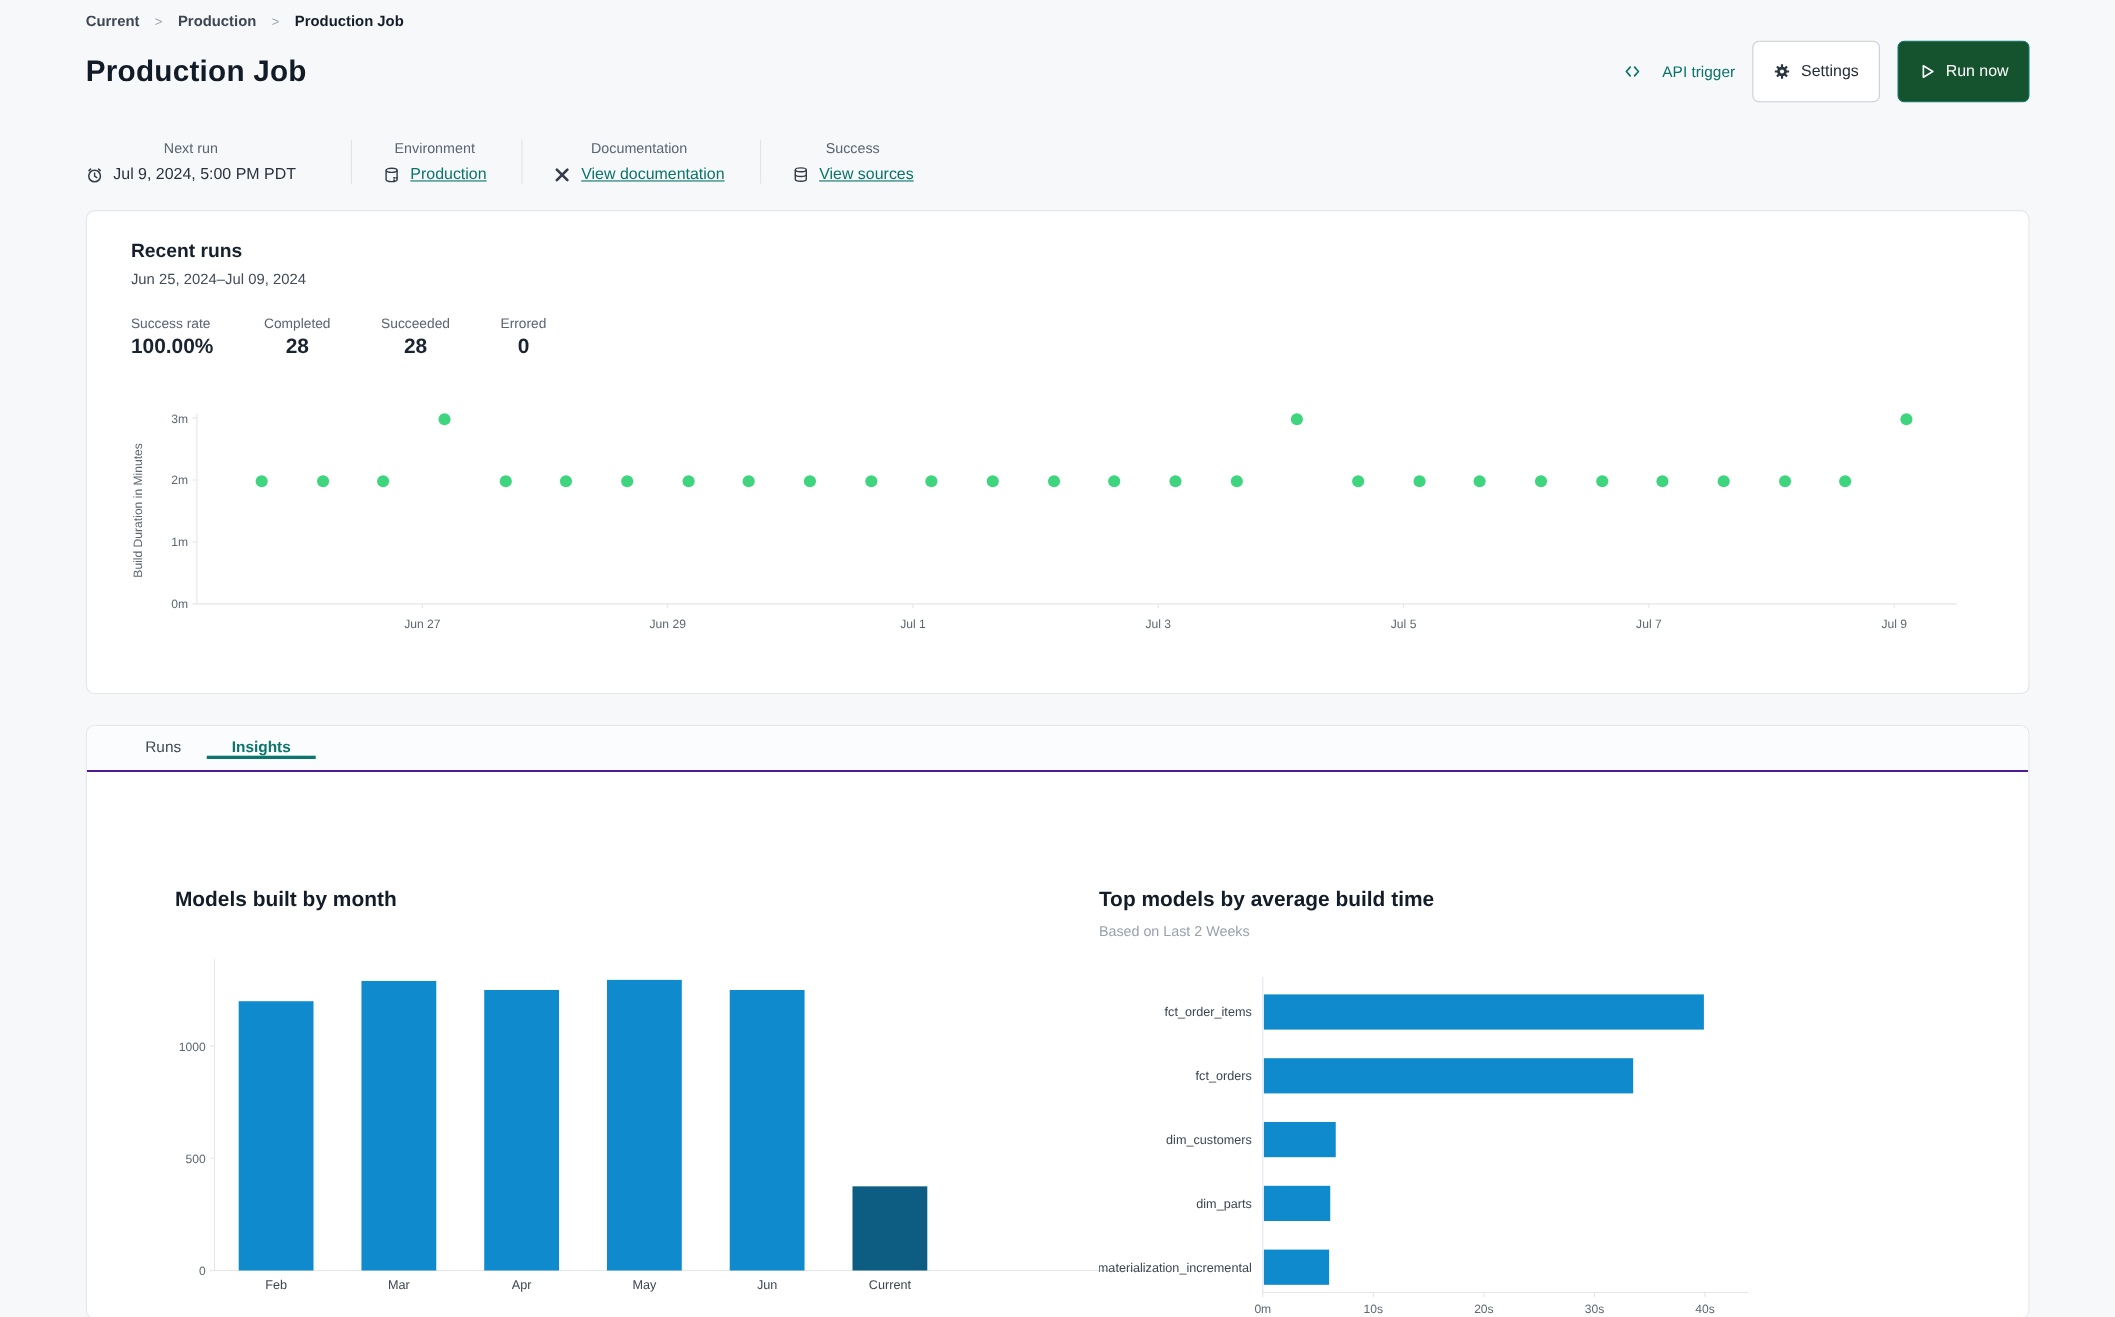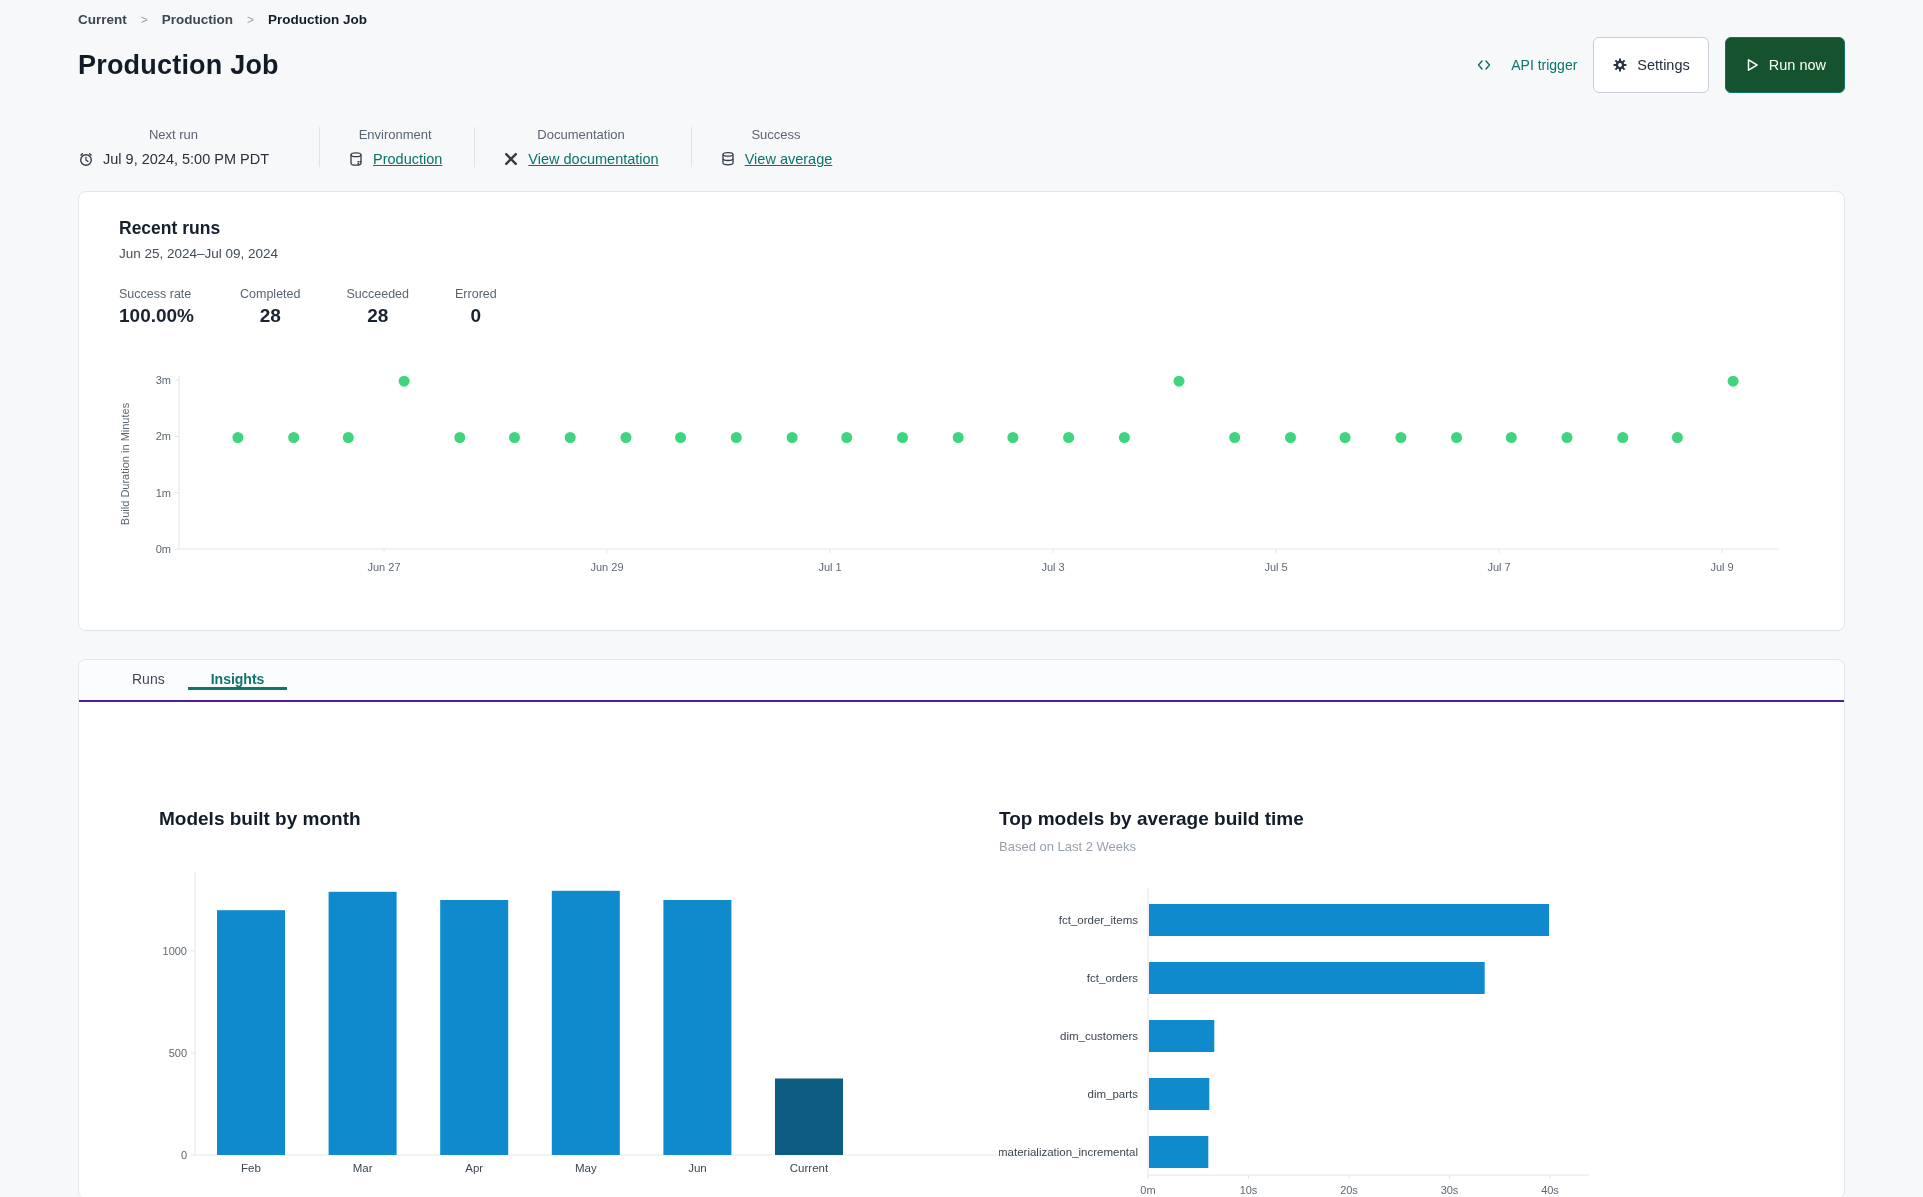--- a/index.html
+++ b/index.html
@@ -149,21 +149,21 @@
       </div>
     </div>
     <div class="meta-col" data-interactable="false">
       <div class="meta-label" data-interactable="false">Success</div>
       <div class="meta-value">
         <svg class="icon16" viewBox="0 0 16 16" data-interactable="false">
           <ellipse cx="8" cy="3.4" rx="5" ry="1.8" fill="none" stroke="#333c48" stroke-width="1.3"></ellipse>
           <path d="M3 3.4v4.3c0 1 2.24 1.8 5 1.8s5-.8 5-1.8V3.4" fill="none" stroke="#333c48" stroke-width="1.3"></path>
           <path d="M3 7.7V12c0 1 2.24 1.8 5 1.8s5-.8 5-1.8V7.7" fill="none" stroke="#333c48" stroke-width="1.3"></path>
         </svg>
-        <a data-interactable="true">View average</a>
+        <a data-interactable="true">View sources</a>
       </div>
     </div>
   </div>
 
   <section class="card recent-runs" data-interactable="false">
     <h2 data-interactable="false">Recent runs</h2>
     <div class="date-range" data-interactable="false">Jun 25, 2024–Jul 09, 2024</div>
     <div class="stats" data-interactable="false">
       <div class="stat" data-interactable="false">
         <div class="stat-label" data-interactable="false">Success rate</div>

